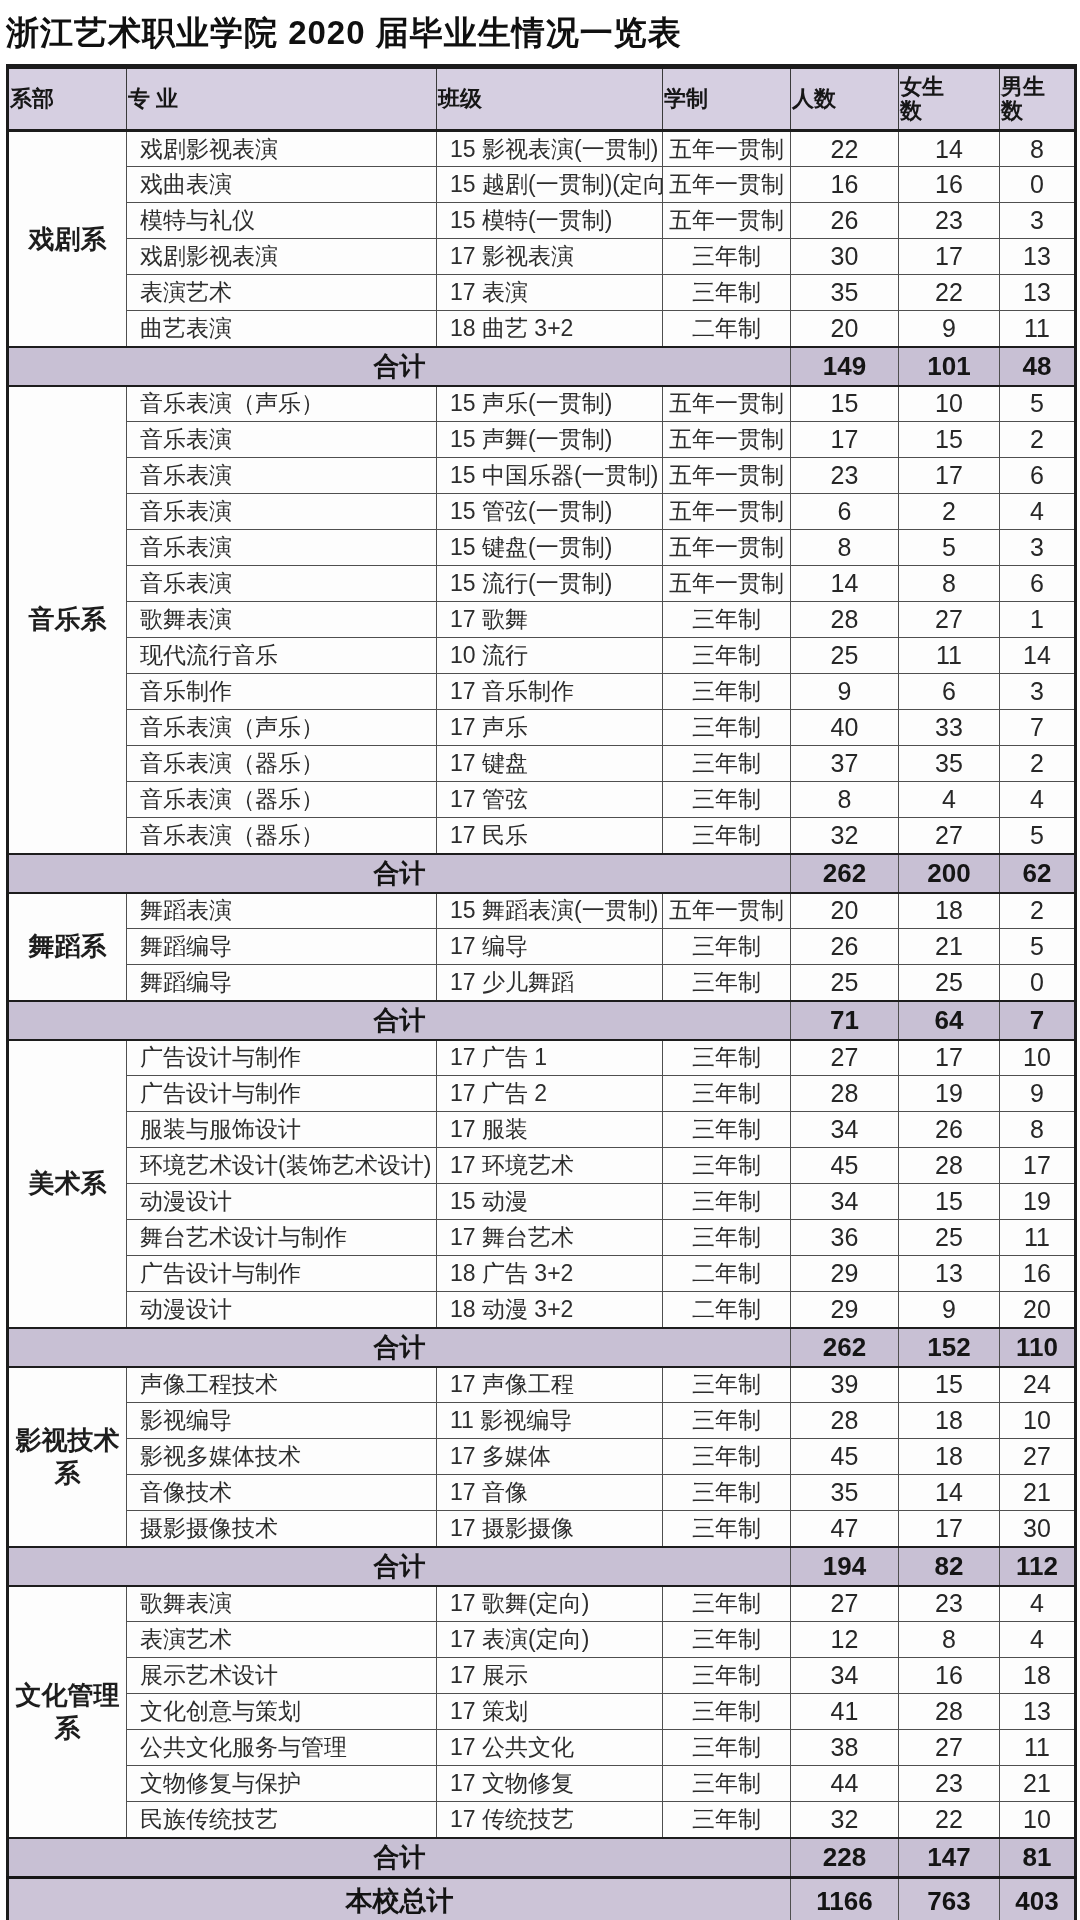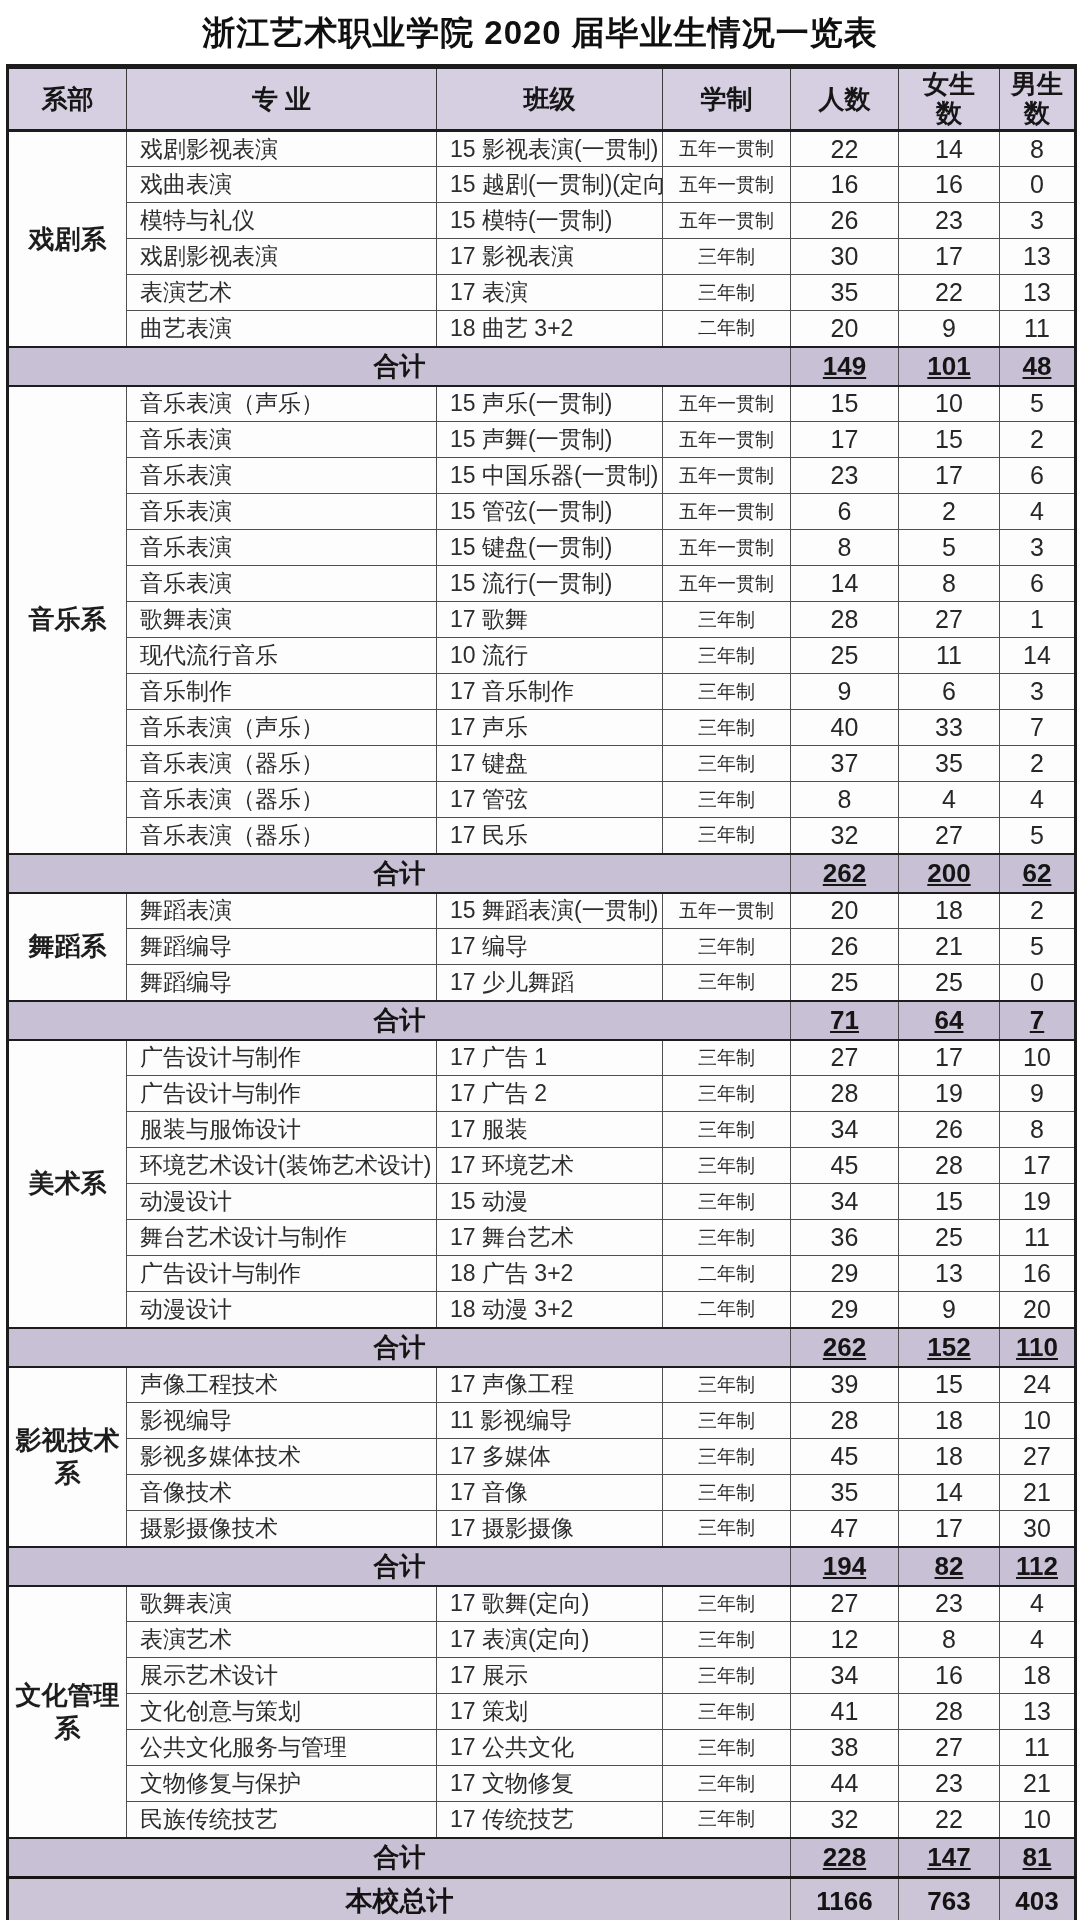--- a/index.html
+++ b/index.html
@@ -10,57 +10,57 @@
     --cell-border:#4f4f4f;
     --text:#2d2d2d;
   }
   html,body{margin:0;padding:0;}
   body{
     width:1080px;height:1920px;overflow:hidden;background:#ffffff;
     font-family:"Liberation Sans","DejaVu Sans",sans-serif;color:var(--text);
   }
   .page{width:1068px;margin:0 auto;}
   .title{
-    margin:0;padding:11px 0 8px 0;text-align:center;
+    margin:0;padding:11px 0 8px 0;text-align:left;
     font-size:33px;font-weight:bold;color:#101010;letter-spacing:1px;
   }
   table.grad-table{
     width:1068px;table-layout:fixed;border-collapse:collapse;
     border:3px solid var(--outer-border);border-top-width:5px;
   }
   th,td{
     border:1px solid var(--cell-border);
     vertical-align:middle;overflow:hidden;
   }
   thead th{
     background:var(--header-bg);height:58px;
-    font-size:26px;font-weight:bold;color:#161616;
-    text-align:center;white-space:pre-line;line-height:1.1;
+    font-size:22px;font-weight:bold;color:#161616;
+    text-align:left;white-space:pre-line;line-height:1.1;
     border-bottom:3px solid var(--outer-border);
     border-color:#3a3a3a;border-bottom-color:var(--outer-border);
   }
   tr.data-row{height:36px;background:#fdfdfd;}
   td.cell-dept{
     font-size:26px;font-weight:bold;text-align:center;color:#1d1d1d;
     line-height:1.25;padding:16px 6px;
     border-left:3px solid var(--outer-border);
   }
   td.cell-major,td.cell-class{
     text-align:left;padding-left:13px;font-size:23px;white-space:nowrap;
   }
-  td.cell-schooling{text-align:center;font-size:19px;}
+  td.cell-schooling{text-align:center;font-size:23px;}
   td.cell-num{text-align:center;font-size:25px;color:#272727;}
   tr.subtotal-row{height:32px;}
   tr.subtotal-row td{
     background:var(--subtotal-bg);
     border-top:2px solid #1d1d1d;border-bottom:2px solid #1d1d1d;
     font-weight:bold;
   }
   tr.subtotal-row td.subtotal-label{text-align:center;font-size:26px;color:#151515;}
-  tr.subtotal-row td.cell-num{font-size:26px;color:#151515;text-decoration:underline;}
+  tr.subtotal-row td.cell-num{font-size:26px;color:#151515;}
   tr.grand-row{height:48px;}
   tr.grand-row td{
     background:var(--grand-bg);font-weight:bold;
     border-top:3px solid #161616;
   }
   tr.grand-row td.grand-label{text-align:center;font-size:27px;color:#131313;}
   tr.grand-row td.cell-num{font-size:26px;color:#131313;}
 </style>
 </head>
 <body>

